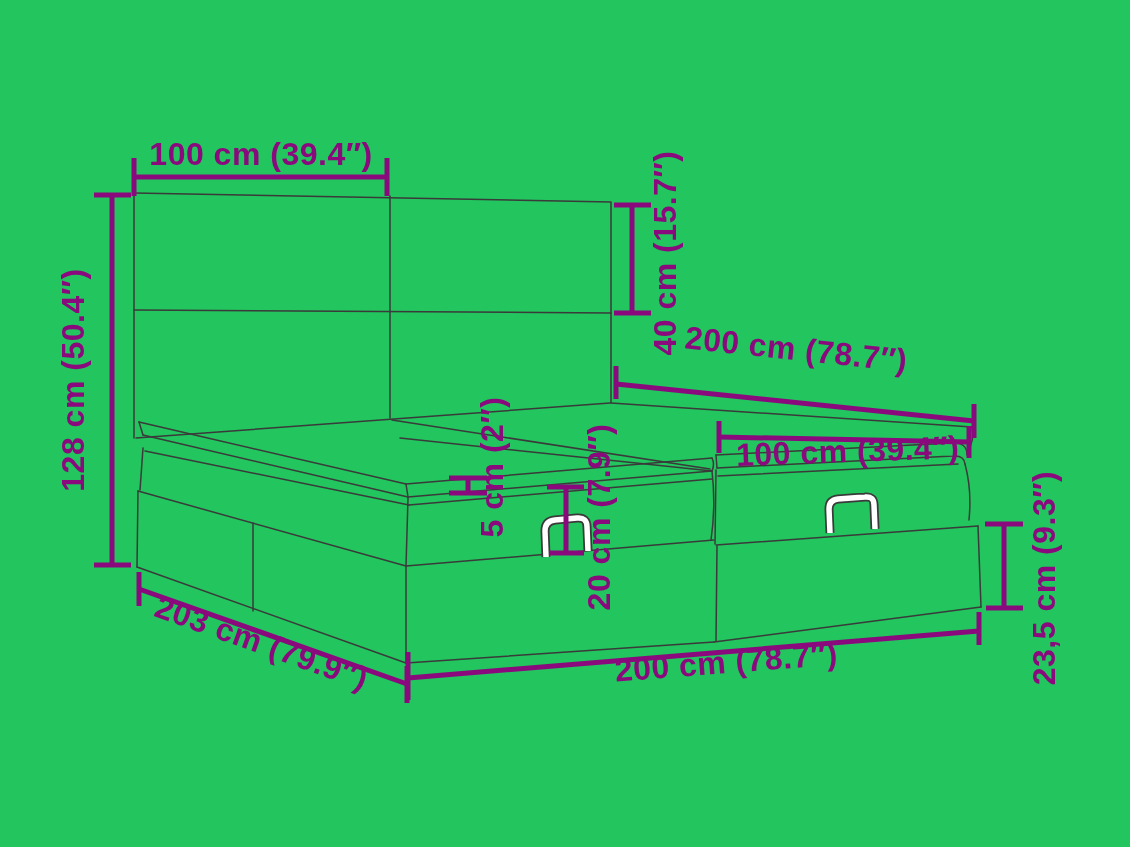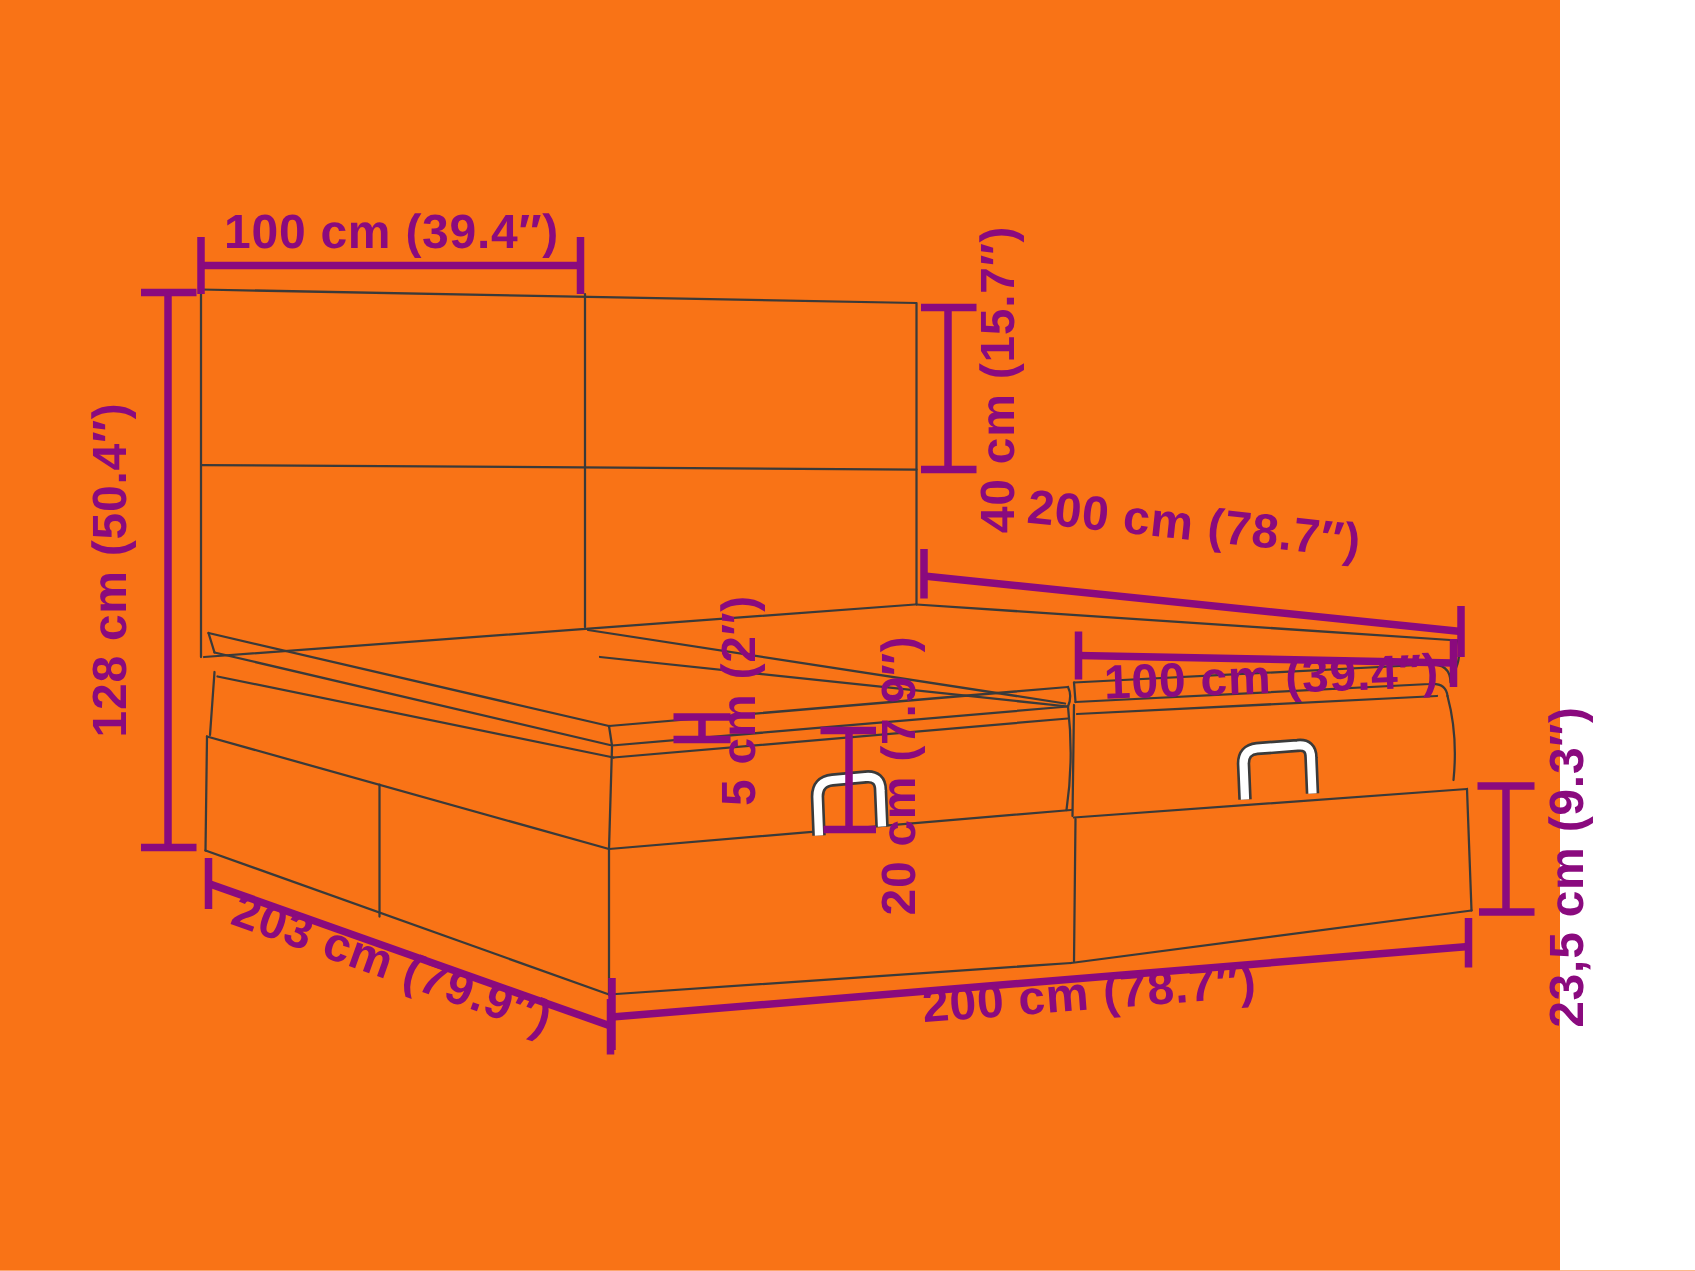--- a/index.html
+++ b/index.html
@@ -2,21 +2,21 @@
 <html><head>
 <meta charset="utf-8">
 <style>
   html,body{margin:0;padding:0;}
   body{
     width:1130px;height:847px;
     background:#ffffff;
     font-family:"Liberation Sans", sans-serif;
     overflow:hidden;
   }
-  .stage{position:relative;width:1040px;height:847px;background:#f97316;}
+  .stage{position:relative;width:1130px;height:847px;background:#22c55e;}
   svg{display:block;}
   .dim-text{
     font-family:"Liberation Sans","DejaVu Sans",sans-serif;
     font-weight:700;
     font-size:32px;
     letter-spacing:0.5px;
   }
 </style>
 </head>
 <body>

